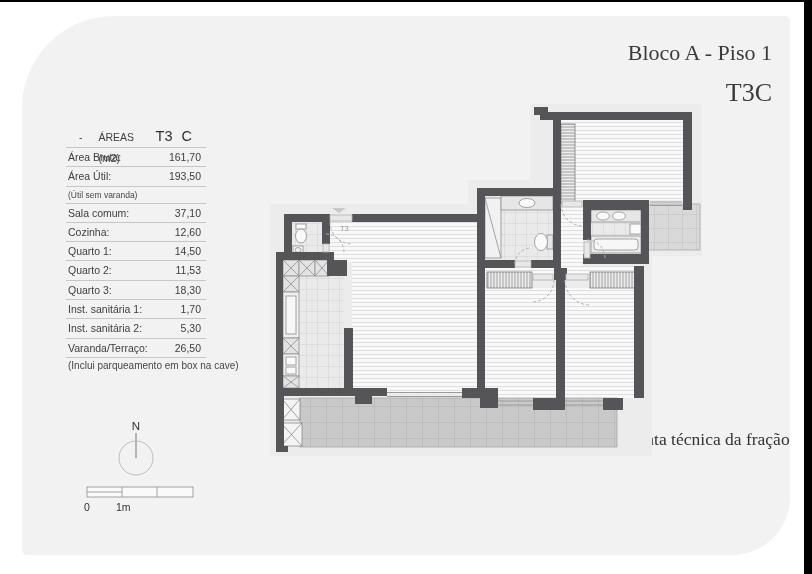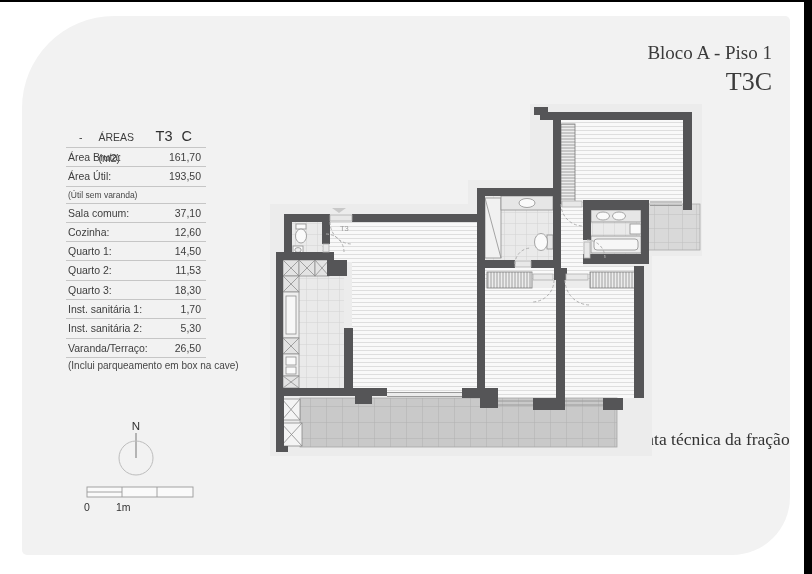--- a/index.html
+++ b/index.html
@@ -9,22 +9,22 @@
   }
   .screen{position:absolute;top:2px;left:0;right:8px;bottom:0;background:#ffffff;}
   .page{
     position:absolute;left:22px;top:14px;width:768px;height:539px;
     background:#f2f2f2;
     border-radius:92px 5px 58px 5px;
   }
   
   .titles{position:absolute;right:18px;top:22px;text-align:right;color:#3b3b3b;
     font-family:"Liberation Serif",serif;}
-  .title-main{font-size:19px;line-height:30px;}
-  .title-sub{font-size:26px;line-height:28px;}
+  .title-main{font-size:22px;line-height:30px;}
+  .title-sub{font-size:26px;line-height:28px;margin-top:11px;}
   
   .areas{position:absolute;left:44px;top:110px;width:140px;color:#3d3d3d;}
   .a-header{display:flex;align-items:baseline;height:21px;line-height:21px;
     border-bottom:1px solid #c6c6c6;font-size:10.5px;}
   .a-header .dash{margin-left:13px;}
   .a-header .hlabel{margin-left:16px;}
   .a-header .htype{margin-left:8px;font-size:14.5px;color:#2f2f2f;}
   .a-header .hvariant{margin-left:9px;font-size:14.5px;color:#2f2f2f;margin-right:14px;}
   .a-row{display:flex;justify-content:space-between;height:18.3px;line-height:18.3px;
     font-size:10.5px;border-bottom:1px solid #c6c6c6;}

